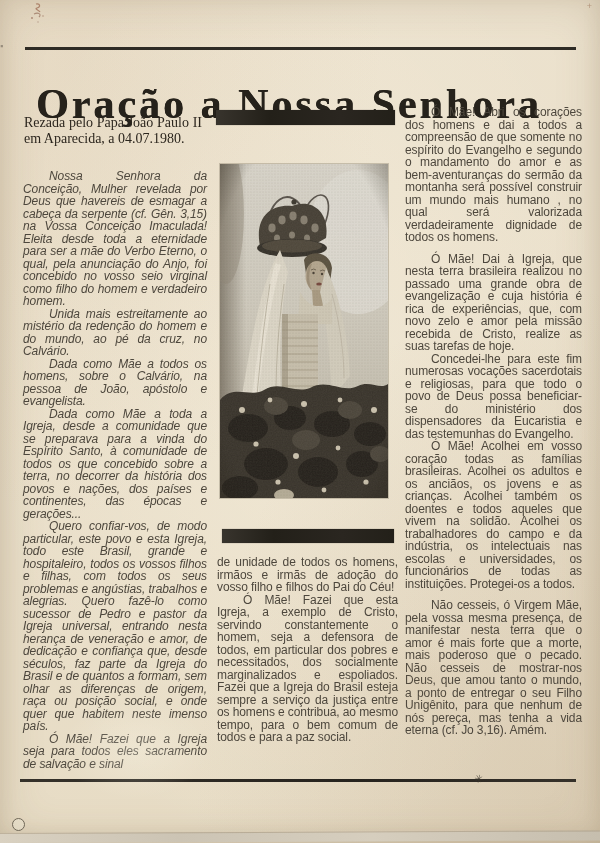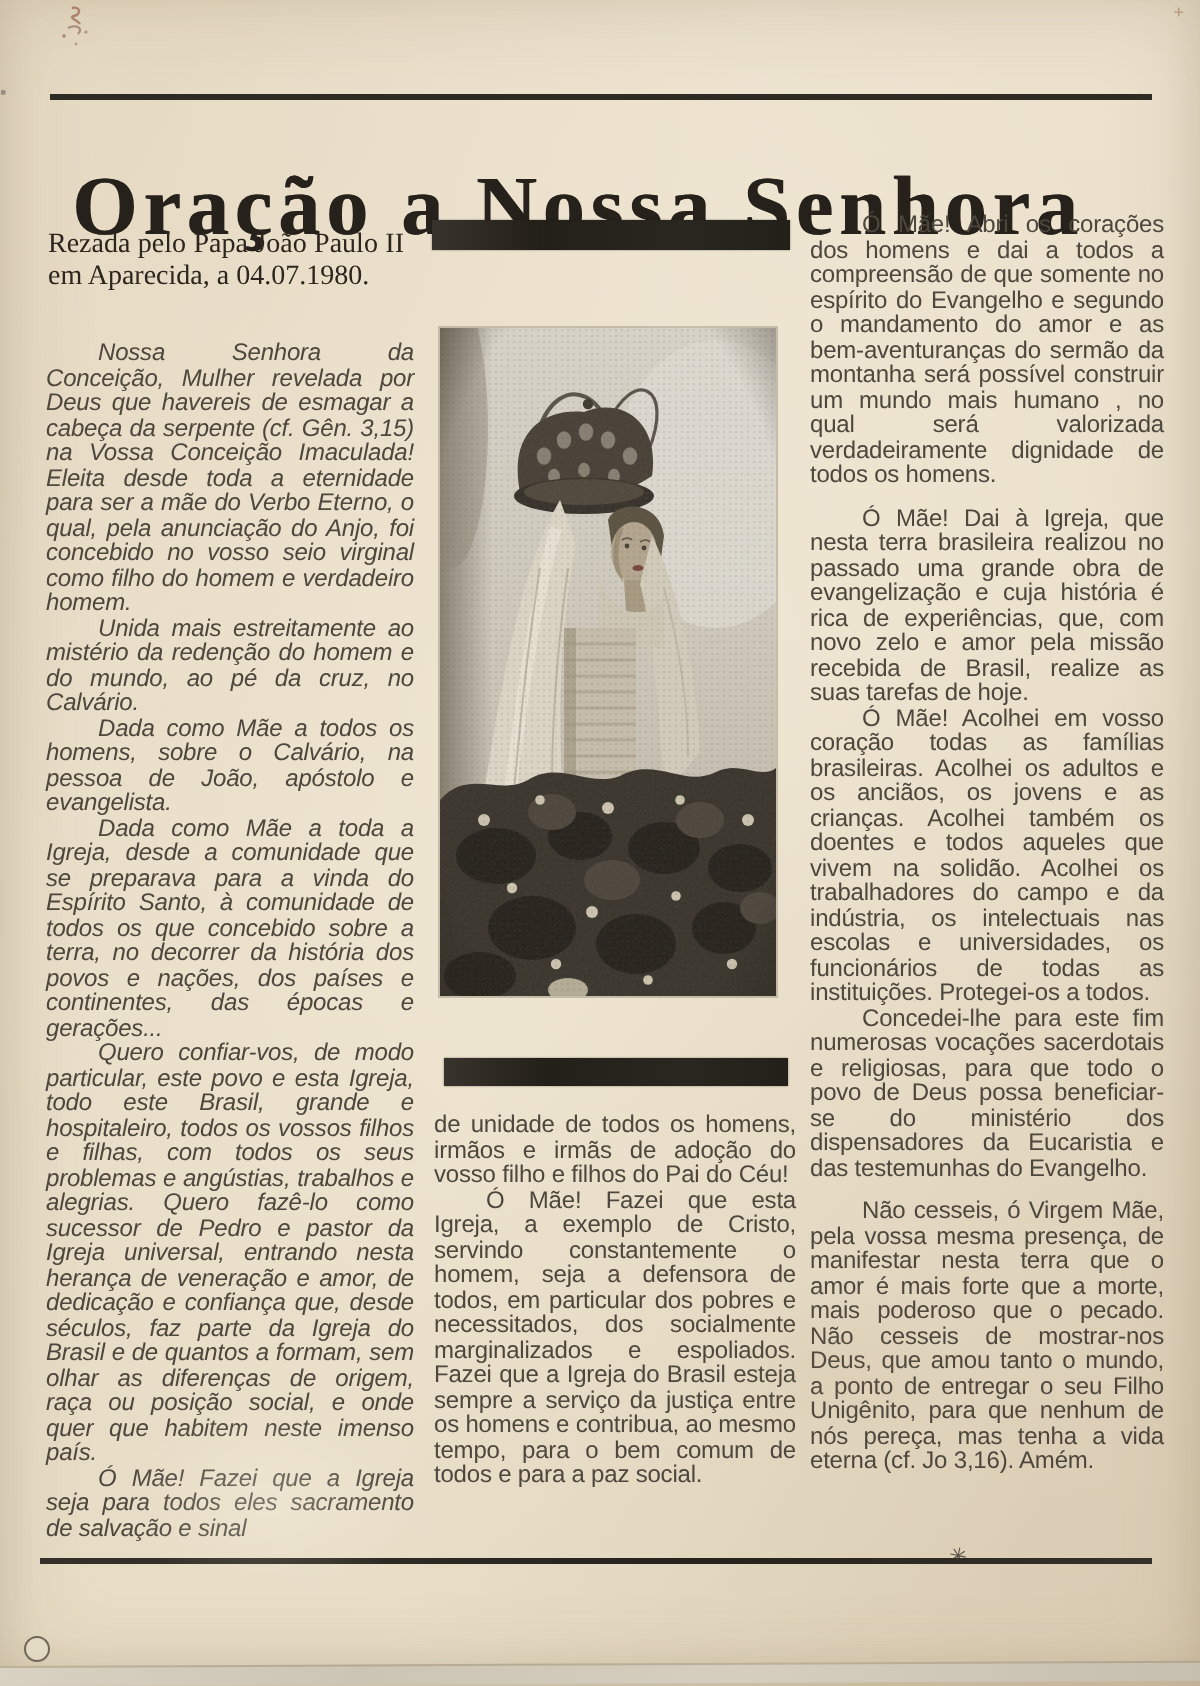--- a/index.html
+++ b/index.html
@@ -209,23 +209,23 @@
 
   <div class="bar bar-bottom"></div>
 
   <div class="col col-mid">
     <p class="noindent">de unidade de todos os homens, irmãos e irmãs de adoção do vosso filho e filhos do Pai do Céu!</p>
     <p>Ó Mãe! Fazei que esta Igreja, a exemplo de Cristo, servindo constantemente o homem, seja a defensora de todos, em particular dos pobres e necessitados, dos socialmente marginalizados e espoliados. Fazei que a Igreja do Brasil esteja sempre a serviço da justiça entre os homens e contribua, ao mesmo tempo, para o bem comum de todos e para a paz social.</p>
   </div>
 
   <div class="col col-right">
     <p>Ó Mãe! Abri os corações dos homens e dai a todos a compreensão de que somente no espírito do Evangelho e segundo o mandamento do amor e as bem-aventuranças do sermão da montanha será possível construir um mundo mais humano , no qual será valorizada verdadeiramente dignidade de todos os homens.</p>
-    <p class="gap">Ó Mãe! Dai à Igreja, que nesta terra brasileira realizou no passado uma grande obra de evangelização e cuja história é rica de experiências, que, com novo zelo e amor pela missão recebida de Brasil, realize as suas tarefas de hoje.</p>
+    <p class="gap">Ó Mãe! Dai à Igreja, que nesta terra brasileira realizou no passado uma grande obra de evangelização e cuja história é rica de experiências, que, com novo zelo e amor pela missão recebida de Cristo, realize as suas tarefas de hoje.</p>
+    <p>Concedei-lhe para este fim numerosas vocações sacerdotais e religiosas, para que todo o povo de Deus possa beneficiar-se do ministério dos dispensadores da Eucaristia e das testemunhas do Evangelho.</p>
     <p>Ó Mãe! Acolhei em vosso coração todas as famílias brasileiras. Acolhei os adultos e os anciãos, os jovens e as crianças. Acolhei também os doentes e todos aqueles que vivem na solidão. Acolhei os trabalhadores do campo e da indústria, os intelectuais nas escolas e universidades, os funcionários de todas as instituições. Protegei-os a todos.</p>
-    <p>Concedei-lhe para este fim numerosas vocações sacerdotais e religiosas, para que todo o povo de Deus possa beneficiar-se do ministério dos dispensadores da Eucaristia e das testemunhas do Evangelho.</p>
     <p class="gap">Não cesseis, ó Virgem Mãe, pela vossa mesma presença, de manifestar nesta terra que o amor é mais forte que a morte, mais poderoso que o pecado. Não cesseis de mostrar-nos Deus, que amou tanto o mundo, a ponto de entregar o seu Filho Unigênito, para que nenhum de nós pereça, mas tenha a vida eterna (cf. Jo 3,16). Amém.</p>
   </div>
 
   <div class="rule rule-bottom"></div>
   <span class="smudge">✳</span>
 
   <div class="stain a"></div>
   <div class="stain b"></div>
   <div class="punch"></div>
   <div class="tear"></div>

